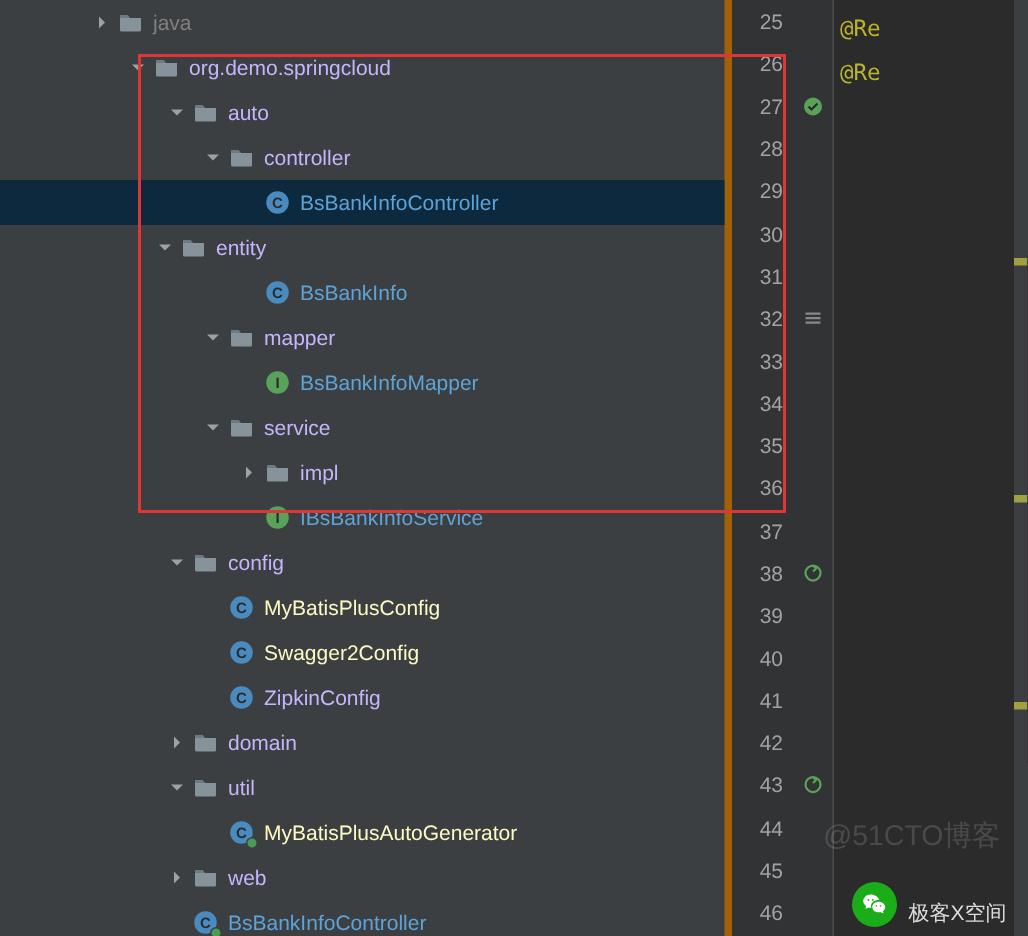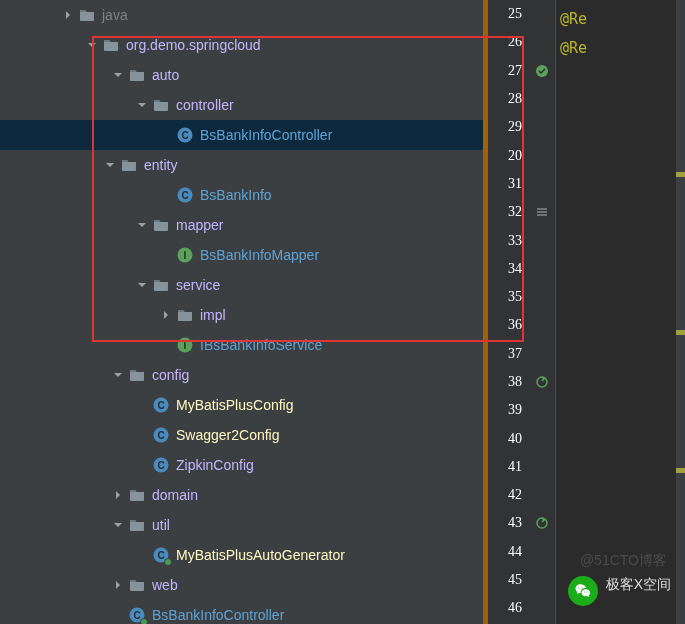--- a/index.html
+++ b/index.html
@@ -77,22 +77,22 @@
   .linenums {
     width: 40px;
     background: #313335;
     border-right: 0;
     padding-top: 0;
   }
   .ln {
     height: 28.3px;
     display:flex; align-items:center; justify-content:flex-end;
     padding-right: 6px;
-    color: #ffffff;
-    font-family: Liberation Serif, serif;
+    color: #a3a3a3;
+    font-family: Liberation Sans, sans-serif;
     font-size: 14px;
   }
   .gutter2 {
     width: 28px;
     background: #313335;
     border-right: 1px solid #4d4d4d;
   }
   .gmark {
     height: 28.3px;
     display:flex; align-items:center; justify-content:center;
@@ -119,40 +119,40 @@
   .minimap {
     position: absolute;
     right: 0; top: 0;
     width: 9px; height: 100%;
     background: #3c3f41;
   }
   .mini-tick { position: absolute; width: 100%; height: 5px; }
 
   .watermark {
     position: absolute;
-    bottom: 18px; right: 14px;
-    display:flex; align-items:flex-start;
+    bottom: 6px; right: 14px;
+    display:flex; align-items:flex-end;
     color: #dcdcdc;
     font-size: 14px;
     z-index: 20;
   }
   .watermark .wm-ic {
     width: 30px; height: 30px;
     border-radius: 50%;
     background: #1aad19;
     display:flex; align-items:center; justify-content:center;
     margin-right: 8px;
     color: #fff;
     font-size: 18px;
     font-weight: bold;
   }
   .faded-wm {
     position: absolute;
     bottom: 54px; right: 18px;
-    font-size: 14px;
+    font-size: 19px;
     color: rgba(200,200,200,0.2);
     z-index: 5;
   }
 </style>
 </head>
 <body>
 
 <div class="container">
   <div class="tree-panel">
     <div class="tree" id="tree">
@@ -420,21 +420,21 @@
     <div class="highlight-box"></div>
   </div>
 
   <div class="gutter-wrap">
     <div class="linenums" id="linenums">
         <div class="ln">25</div>
         <div class="ln">26</div>
         <div class="ln">27</div>
         <div class="ln">28</div>
         <div class="ln">29</div>
-        <div class="ln">20</div>
+        <div class="ln">30</div>
         <div class="ln">31</div>
         <div class="ln">32</div>
         <div class="ln">33</div>
         <div class="ln">34</div>
         <div class="ln">35</div>
         <div class="ln">36</div>
         <div class="ln">37</div>
         <div class="ln">38</div>
         <div class="ln">39</div>
         <div class="ln">40</div>

